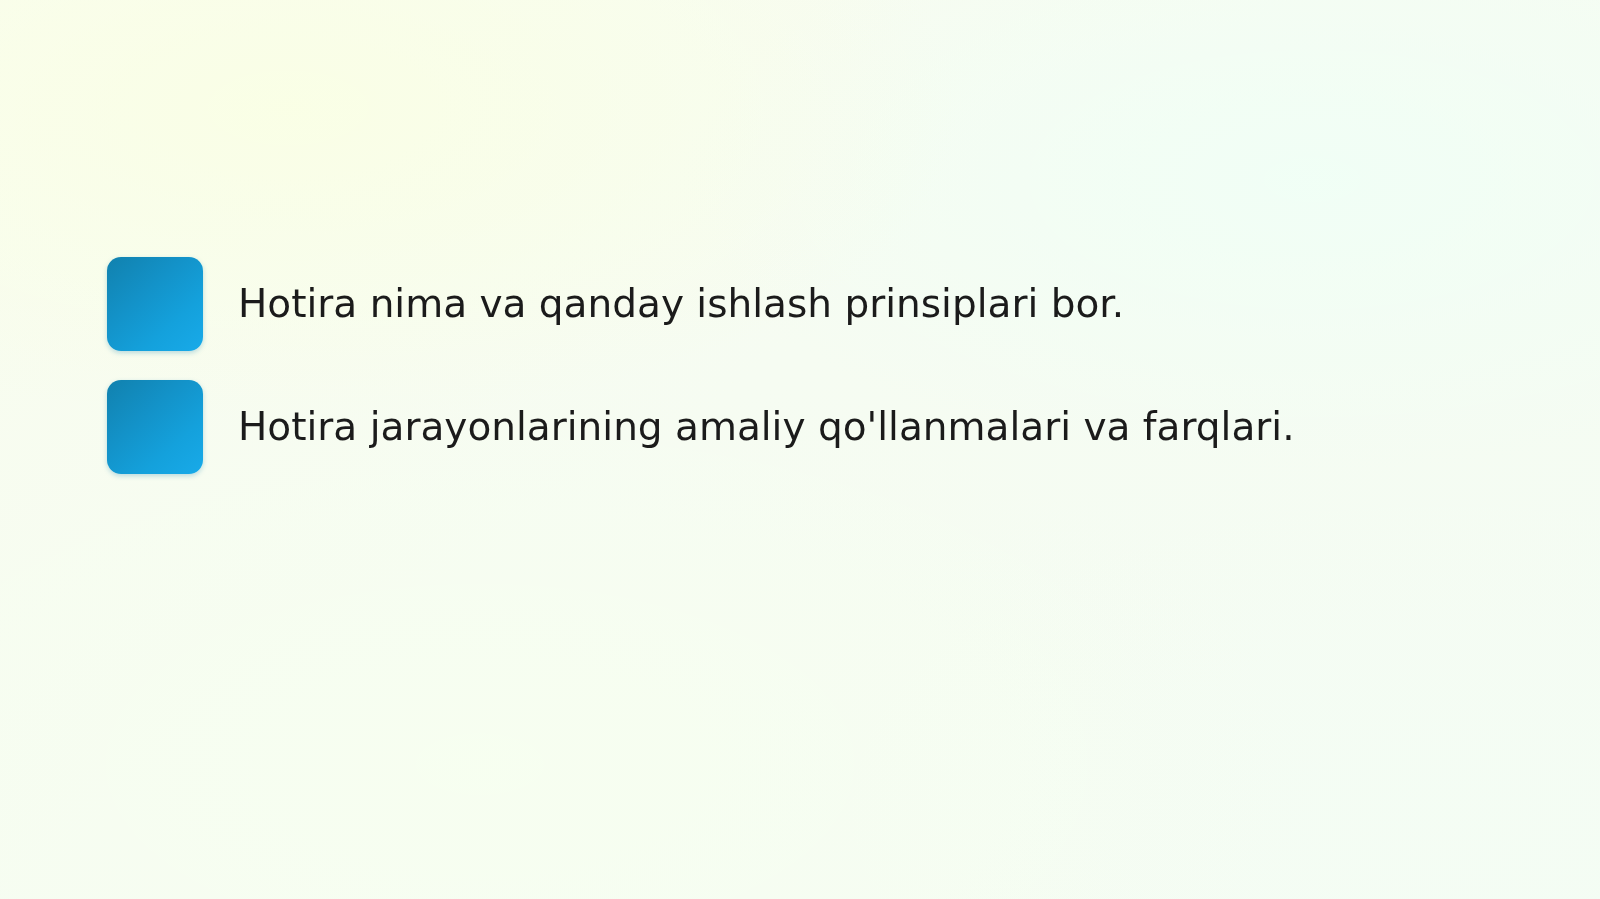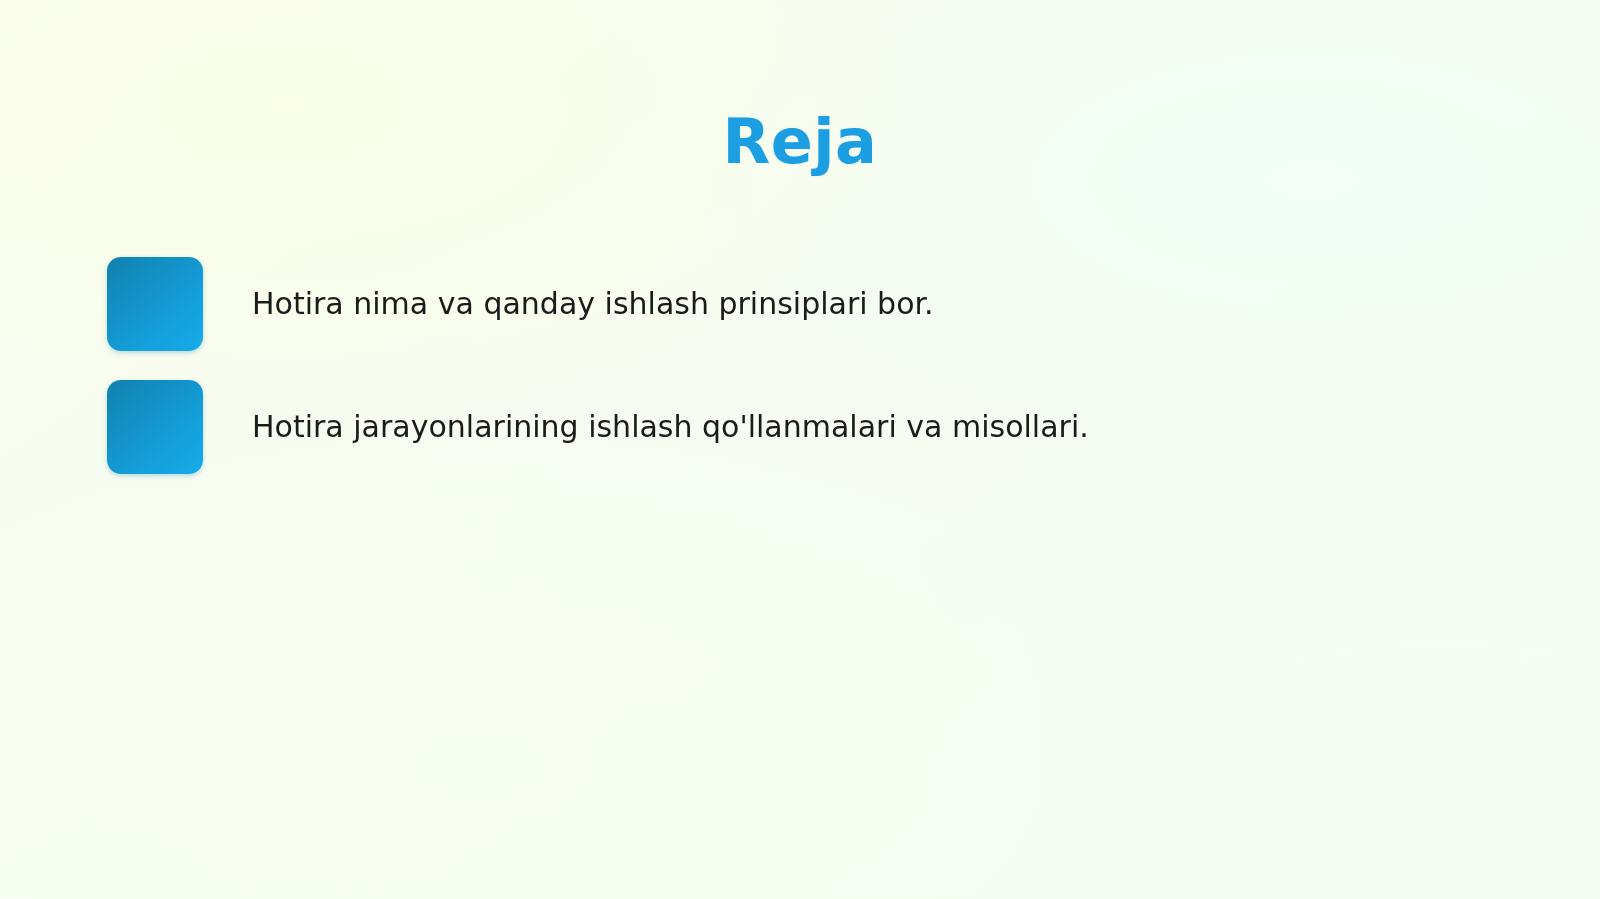--- a/index.html
+++ b/index.html
@@ -58,42 +58,41 @@
     flex: 0 0 auto;
     width: 96px;
     height: 94px;
     border-radius: 14px;
     background: linear-gradient(138deg, #1181ae 0%, #1392c8 38%, #14a1dc 70%, #18aae9 100%);
     box-shadow: 0 2px 5px rgba(20,130,175,0.28);
   }
 
   .bullet-text {
     flex: 1 1 auto;
-    margin-left: 49px;
-    font-size: 30px;
+    margin-left: 35px;
+    font-size: 39px;
     line-height: 94px;
     color: #1b1b1b;
     white-space: nowrap;
     font-weight: normal;
   }
 </style>
 </head>
 <body>
 
 <div class="slide">
 
-  <div class="slide-title">Reja</div>
 
   <div class="bullet-list">
 
     <div class="bullet-row">
       <span class="bullet-marker"></span>
       <span class="bullet-text">Hotira nima va qanday ishlash prinsiplari bor.</span>
     </div>
 
 
     <div class="bullet-row">
       <span class="bullet-marker"></span>
-      <span class="bullet-text">Hotira jarayonlarining ishlash qo'llanmalari va misollari.</span>
+      <span class="bullet-text">Hotira jarayonlarining amaliy qo'llanmalari va farqlari.</span>
     </div>
 
   </div>
 </div>
 
 </body></html>

